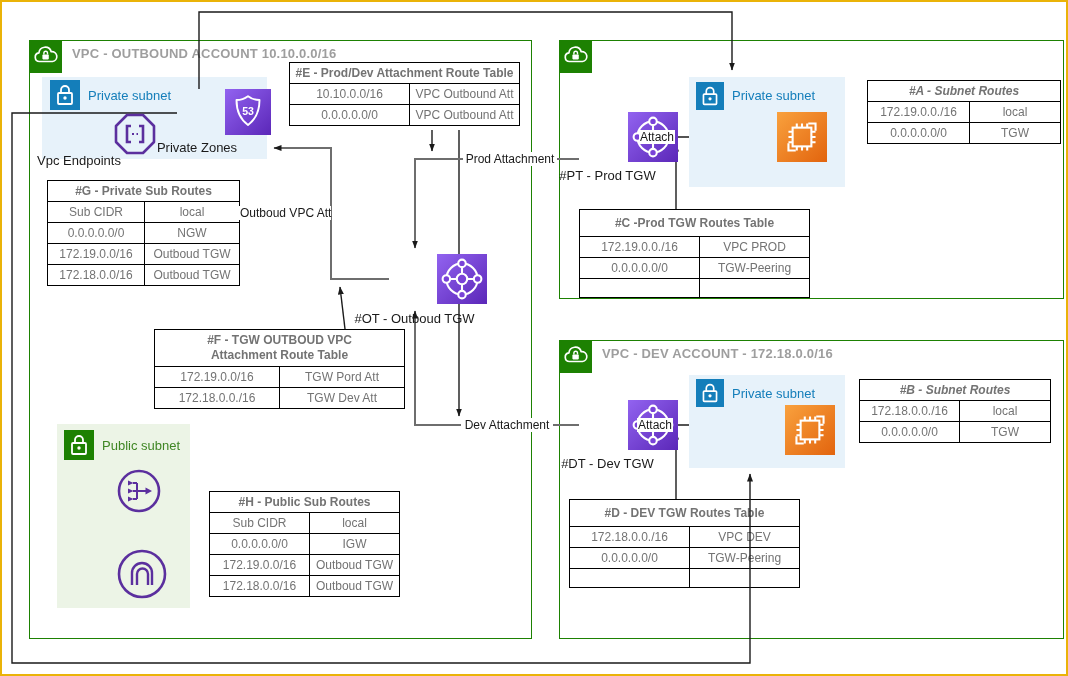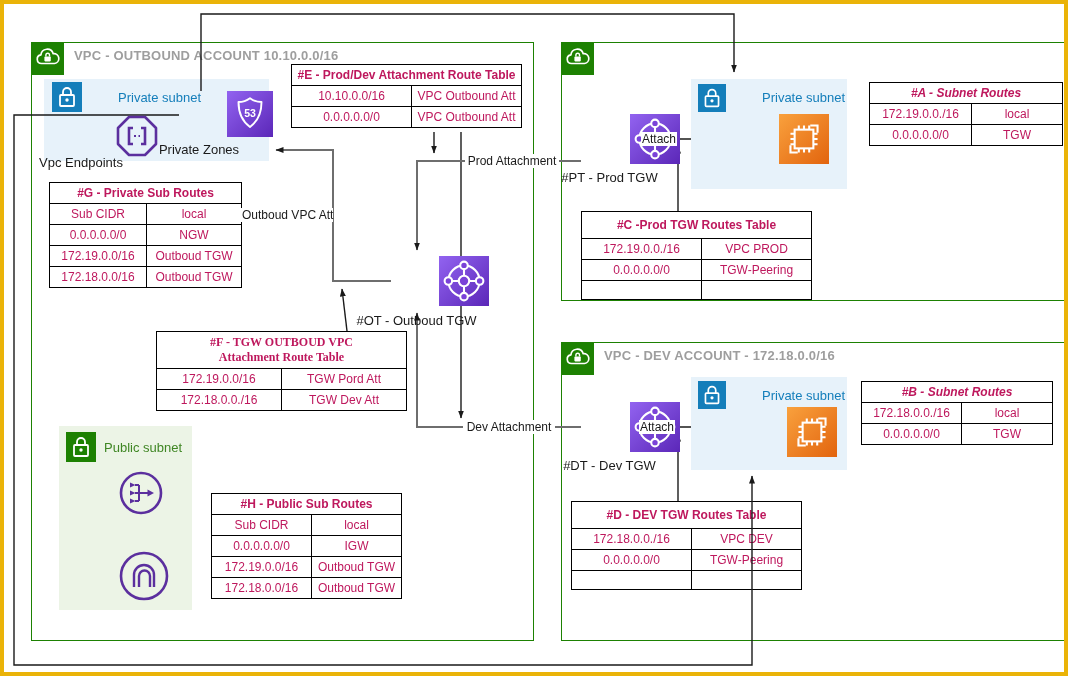--- a/index.html
+++ b/index.html
@@ -1,42 +1,42 @@
 <!DOCTYPE html>
 <html><head>
 <meta charset="utf-8">
 <style>
   html,body{margin:0;padding:0;background:#fff;}
   .canvas{position:relative;width:1068px;height:676px;background:#fff;overflow:hidden;
-          font-family:"Liberation Sans",sans-serif;border:4px solid #eab308;box-sizing:border-box;}
+          font-family:"Liberation Sans",sans-serif;border:2px solid #eab308;box-sizing:border-box;}
 
   .vpc{position:absolute;border:1px solid #1d8102;background:transparent;z-index:0;}
   .vpc-badge{position:absolute;width:33px;height:33px;background:#1d8102;z-index:2;}
   .vpc-title{position:absolute;font-weight:bold;font-size:13px;color:#9e9e9e;letter-spacing:.2px;white-space:nowrap;z-index:2;}
 
   .subnet{position:absolute;z-index:1;}
   .subnet.private{background:#e7f2fa;}
   .subnet.public{background:#ecf4e6;}
   .subnet-badge{position:absolute;z-index:2;}
   .subnet-label{position:absolute;font-size:13px;white-space:nowrap;z-index:2;}
-  .subnet-label.blue{color:#147eba;margin-left:28px;}
+  .subnet-label.blue{color:#147eba;}
   .subnet-label.green{color:#3f8624;}
 
   .icon{position:absolute;z-index:4;line-height:0;padding-left:48px;}
   .node-label{position:absolute;font-size:13px;color:#1a1a1a;text-align:center;white-space:nowrap;z-index:4;}
 
   table.rt{position:absolute;border-collapse:collapse;background:#fff;table-layout:fixed;z-index:2;}
-  table.rt th,table.rt td{border:1px solid #000;font-size:12px;color:#be185d;text-align:center;
+  table.rt th,table.rt td{border:1px solid #000;font-size:12px;color:#737373;text-align:center;
       padding:3px 2px;overflow:hidden;white-space:nowrap;margin-top:28px;}
   table.rt th{font-weight:bold;}
   .rt-pad4 td{padding:4px 2px;}
   .rt-pad6 td{padding:6px 2px;}
   .rt-pad6 th{padding:6px 2px;font-style:italic;}
   .rt-pad2 td{padding:2px 2px;}
-  .rt-hdr2 th div{line-height:15px;font-family:Liberation Serif, serif;}
+  .rt-hdr2 th div{line-height:15px;}
   td.empty{height:12px;}
 
   svg.edges{position:absolute;left:0;top:0;z-index:3;pointer-events:none;}
   .eb{stroke:#1a1a1a;stroke-width:1.4;fill:none;}
   .eg{stroke:#6e6e6e;stroke-width:2;fill:none;}
 
   .edge-label{position:absolute;font-size:12px;color:#1a1a1a;background:#fff;text-align:center;
       white-space:nowrap;z-index:4;line-height:14px;padding:0 1px;}
 </style>
 </head>

